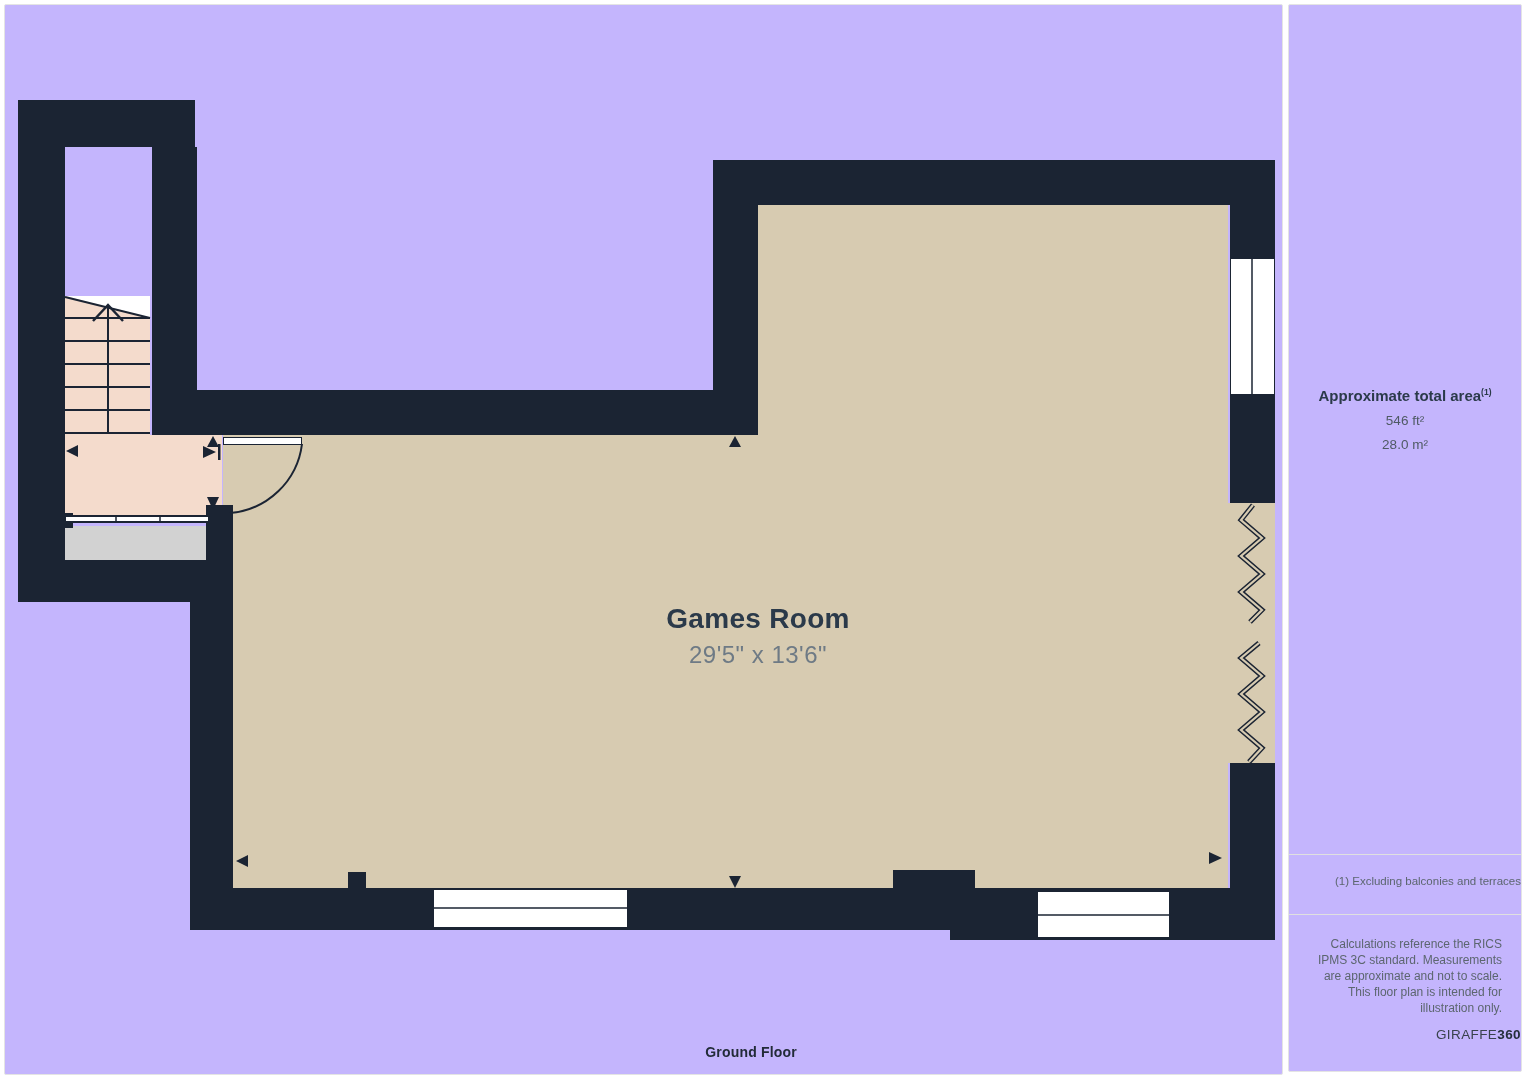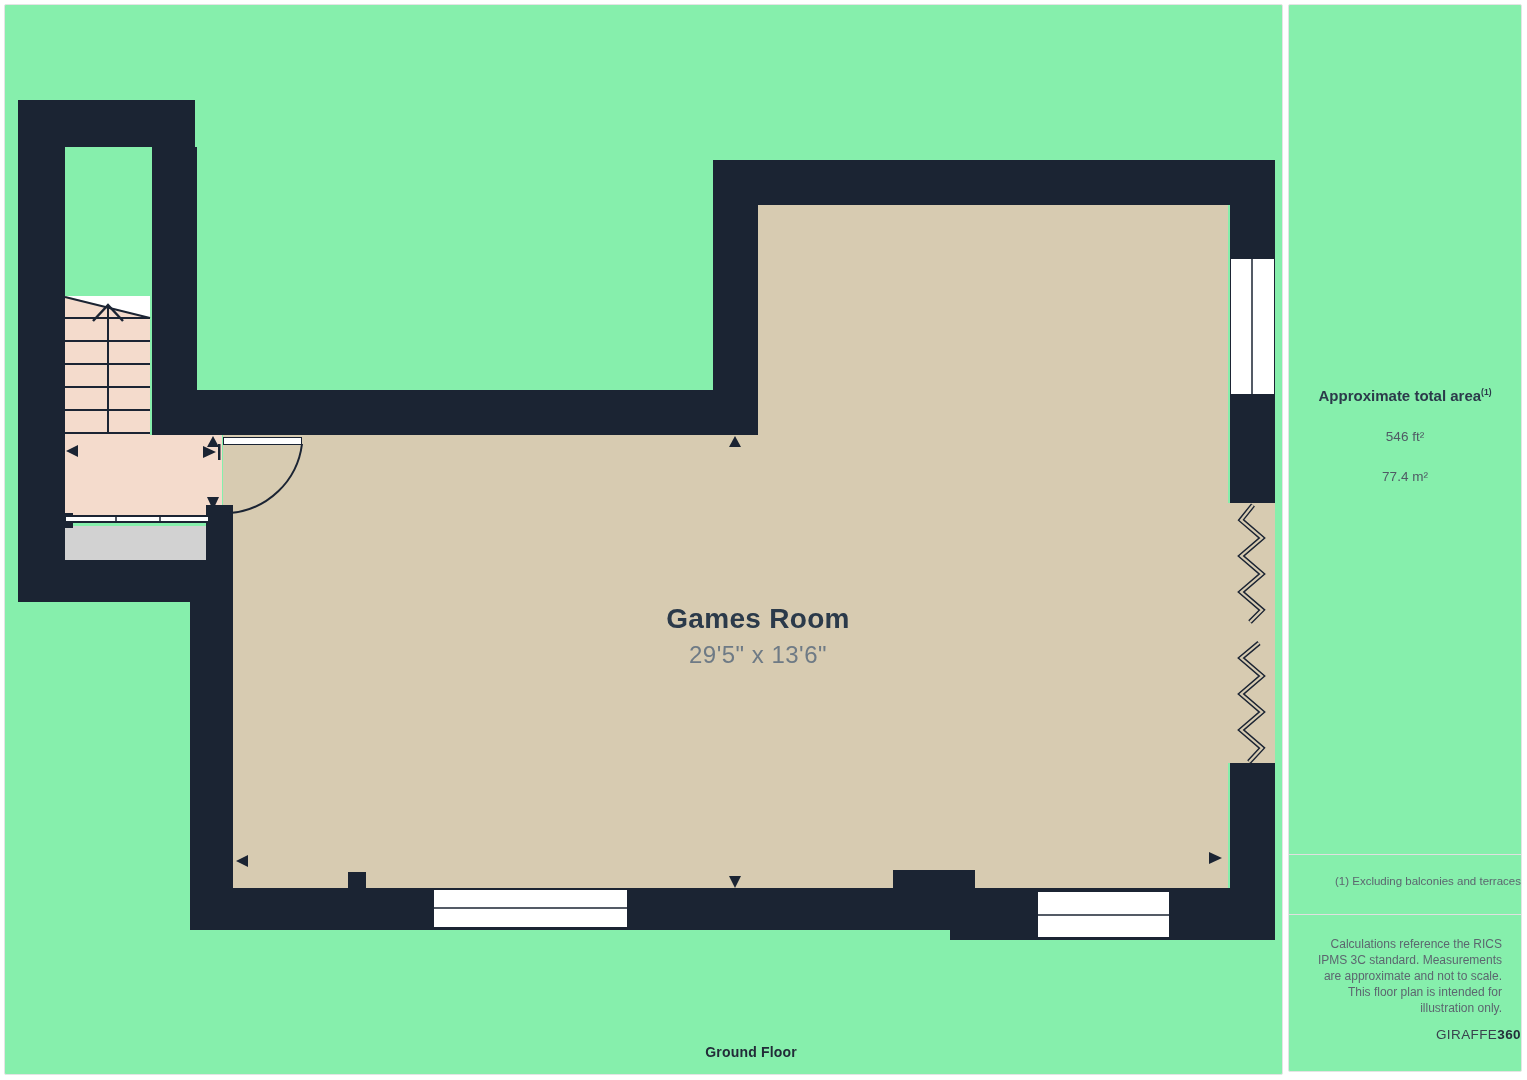--- a/index.html
+++ b/index.html
@@ -11,53 +11,53 @@
     --text-gray:#6e7a85;
     --text-mid:#4f5a64;
     --muted:#5c666f;
     --card-border:#e4e4e4;
     --divider:#e0e0e0;
   }
   *{margin:0;padding:0;box-sizing:border-box;}
   html,body{width:1527px;height:1080px;background:#ffffff;overflow:hidden;
     font-family:"Liberation Sans","DejaVu Sans",sans-serif;}
   .abs{position:absolute;}
-  .card{position:absolute;background:#86efac;border:1px solid var(--card-border);border-radius:2px;}
+  .card{position:absolute;background:#c4b5fd;border:1px solid var(--card-border);border-radius:2px;}
   .wall{position:absolute;background:var(--wall);}
   .fill{position:absolute;}
   .window{position:absolute;background:#fff;border:1.5px solid var(--wall);}
   svg.overlay{position:absolute;left:0;top:0;width:1527px;height:1080px;pointer-events:none;}
   .room-label{position:absolute;left:608px;top:603px;width:300px;text-align:center;}
   .room-label .name{font-size:28px;font-weight:bold;color:var(--text-dark);letter-spacing:.3px;}
   .room-label .dim{font-size:24px;color:var(--text-gray);margin-top:6px;letter-spacing:.5px;}
   .floor-label{position:absolute;left:497px;top:1044px;width:300px;text-align:right;
     font-size:14px;font-weight:bold;color:#222b38;letter-spacing:.2px;}
   .sb-areablock{position:absolute;top:382px;left:0;width:100%;text-align:center;color:var(--text-dark);}
   .sb-areablock .title{font-size:15px;font-weight:bold;}
   .sb-areablock .title sup{font-size:8.5px;}
-  .sb-areablock .val{font-size:13.5px;color:var(--text-mid);margin-top:25px;}
+  .sb-areablock .val{font-size:13.5px;color:var(--text-mid);margin-top:9px;}
   .sb-divider{position:absolute;left:0;width:100%;height:1px;background:var(--divider);}
   .sb-footnote{position:absolute;top:870px;left:0;width:100%;text-align:right;
     font-size:11.5px;color:var(--muted);}
   .sb-disclaimer{position:absolute;top:931px;left:50%;transform:translateX(-50%);width:194px;
     text-align:right;font-size:12px;line-height:16px;color:var(--muted);}
   .sb-brand{position:absolute;top:1022px;left:0;width:100%;text-align:right;
     font-size:13.5px;color:#39424d;letter-spacing:.4px;}
   .sb-brand b{color:#242e3a;}
 </style>
 </head>
 <body>
 
 <div class="card" style="left:4px;top:4px;width:1279px;height:1071px;"></div>
 <div class="card" style="left:1288px;top:4px;width:234px;height:1068px;">
 
   <div class="sb-areablock">
     <div class="title"><span>Approximate total area</span><sup>(1)</sup></div>
     <div class="val">546 ft²</div>
-    <div class="val">77.4 m²</div>
+    <div class="val">28.0 m²</div>
   </div>
 
   <div class="sb-divider" style="top:849px;"></div>
   <div class="sb-footnote">(1) Excluding balconies and terraces</div>
   <div class="sb-divider" style="top:909px;"></div>
   <div class="sb-disclaimer">Calculations reference the RICS IPMS 3C standard. Measurements are approximate and not to scale. This floor plan is intended for illustration only.</div>
   <div class="sb-brand"><span>GIRAFFE</span><b>360</b></div>
 </div>
 
 <div class="abs" style="left:0;top:0;width:1527px;height:1080px;">

